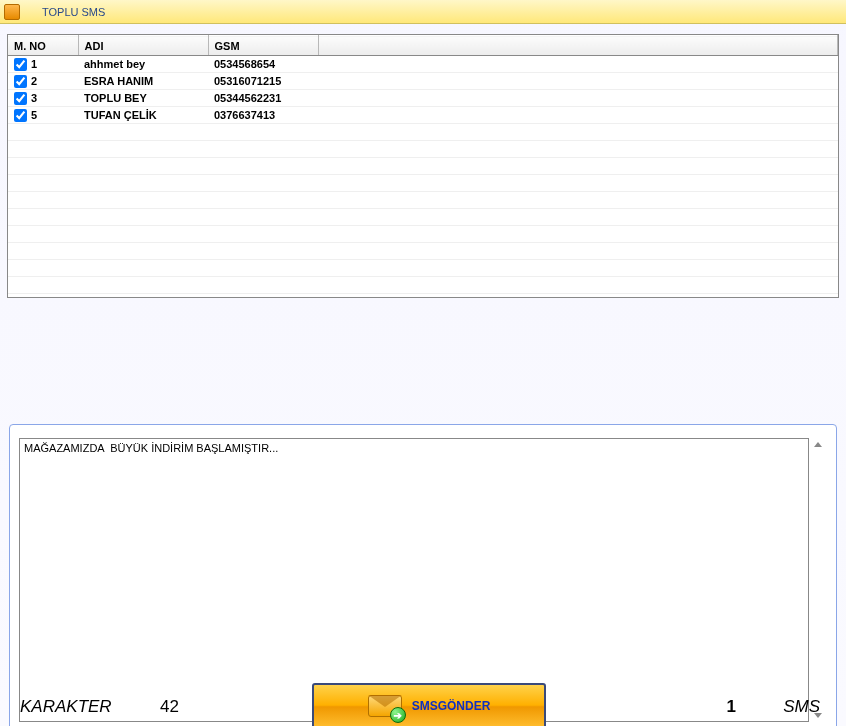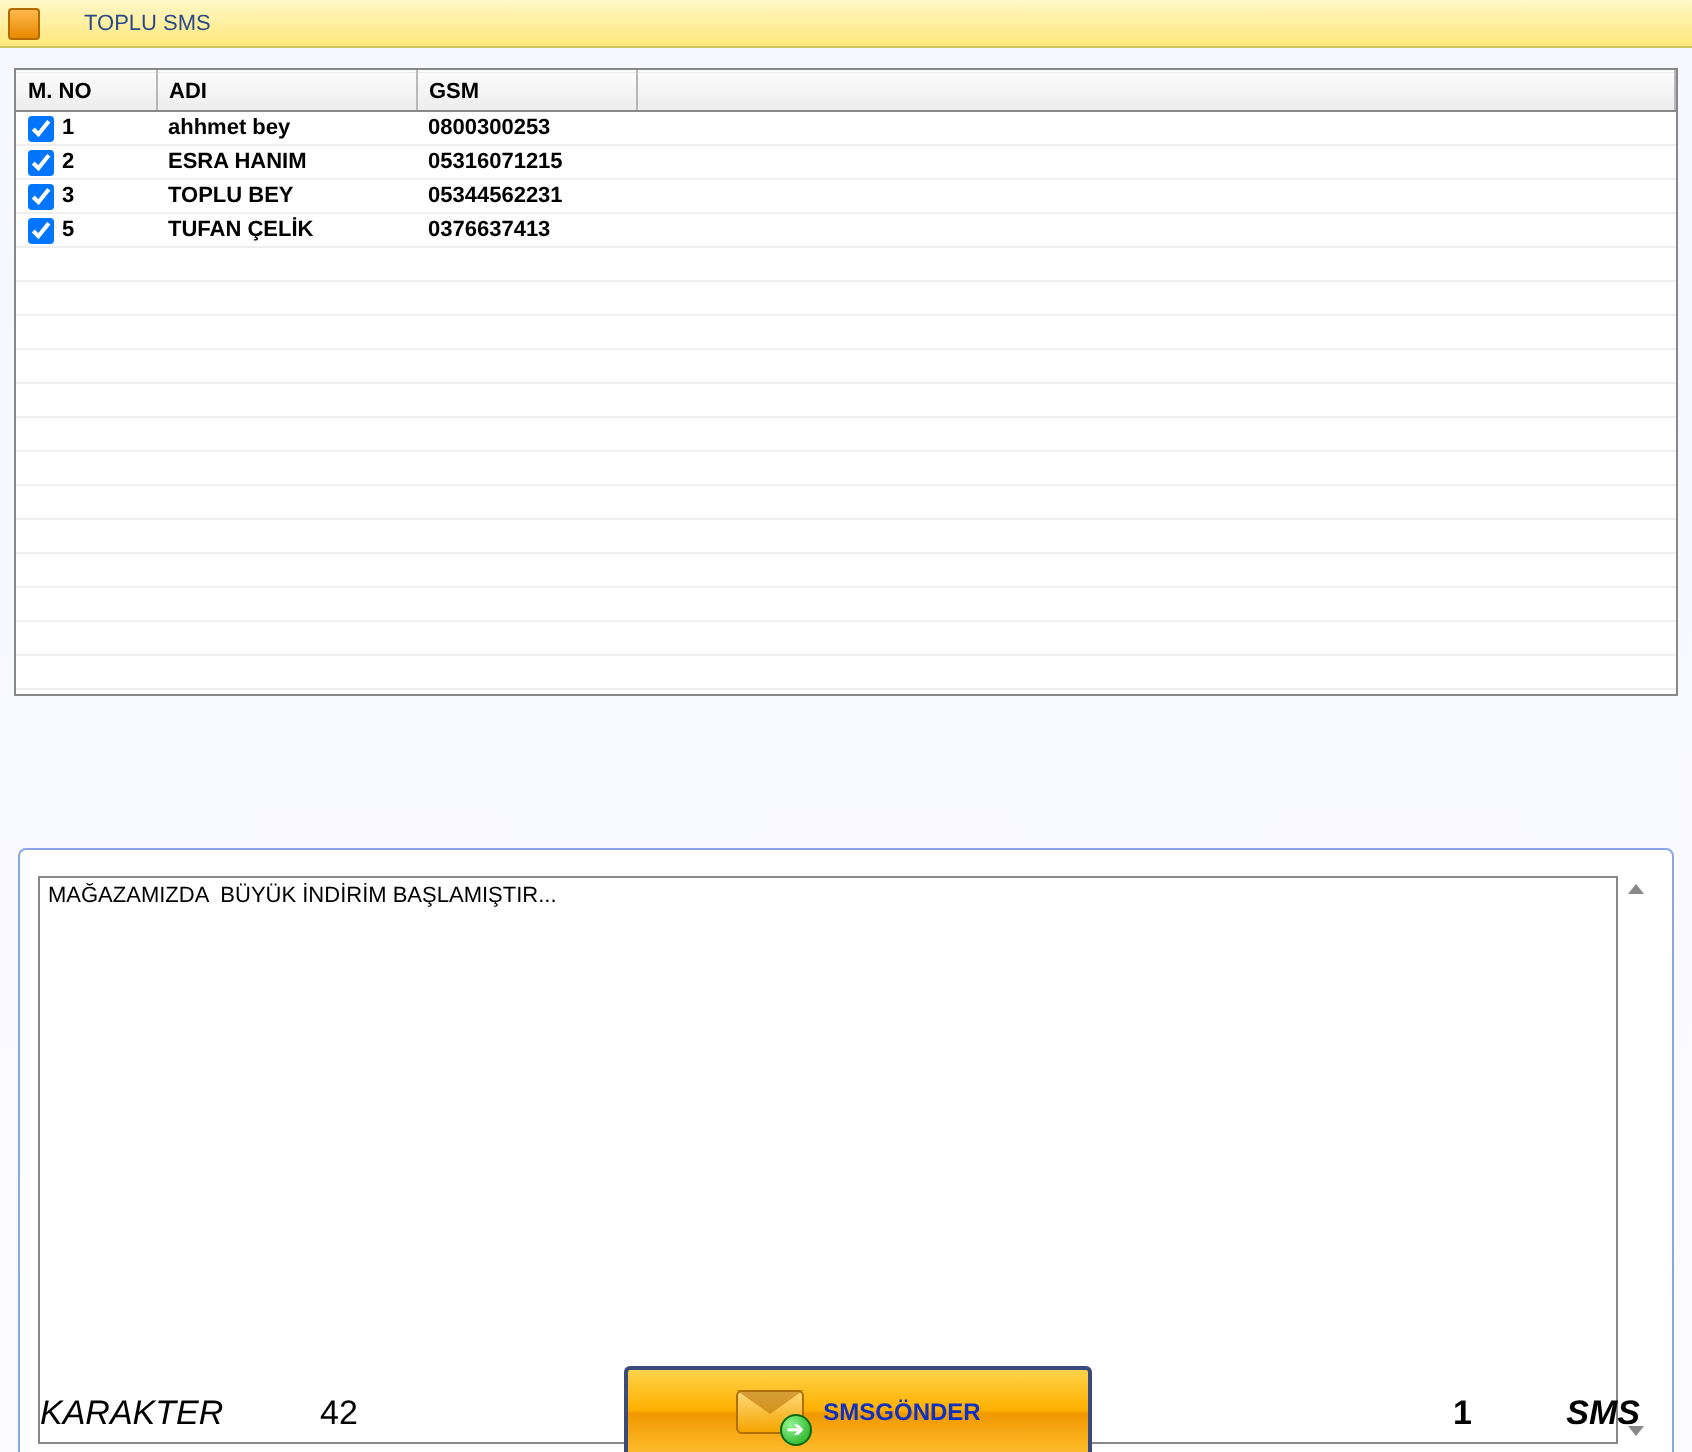--- a/index.html
+++ b/index.html
@@ -26,21 +26,21 @@
   
   .body-bg {
     background: linear-gradient(to bottom, rgba(200,200,255,0.15), #fafaff);
     height: calc(100% - 24px);
     position: relative;
   }
   
   .grid-wrap {
     position: absolute;
     left: 7px; top: 10px;
-    width: 832px; height: 314px;
+    width: 832px; height: 264px;
     border: 1px solid #888;
     background: #fff;
     overflow: hidden;
   }
   
   table.grid {
     width: 100%;
     border-collapse: collapse;
     table-layout: fixed;
   }
@@ -138,21 +138,21 @@
   .val-smscount {
     position: absolute;
     right: 100px;
     font-size: 17px;
     font-weight: bold;
   }
   .lbl-sms {
     position: absolute;
     right: 16px;
     font-size: 17px;
-    font-weight: bold;
+    font-weight: normal;
     font-style: italic;
   }
   
   .send-btn {
     position: absolute;
     left: 302px;
     bottom: 6px;
     width: 234px;
     height: 46px;
     border: 2px solid #3a4a7a;
@@ -228,21 +228,21 @@
       </thead>
       <tbody id="grid-body">
           <tr>
             <td class="bold">
               <span class="chk-cell">
                 <input type="checkbox" checked="" style="">
                 <span>1</span>
               </span>
             </td>
             <td class="bold">ahhmet bey</td>
-            <td class="bold">0800300253</td>
+            <td class="bold">0534568654</td>
             <td></td>
           </tr>
           <tr>
             <td class="bold">
               <span class="chk-cell">
                 <input type="checkbox" checked="" style="">
                 <span>2</span>
               </span>
             </td>
             <td class="bold">ESRA HANIM</td>

